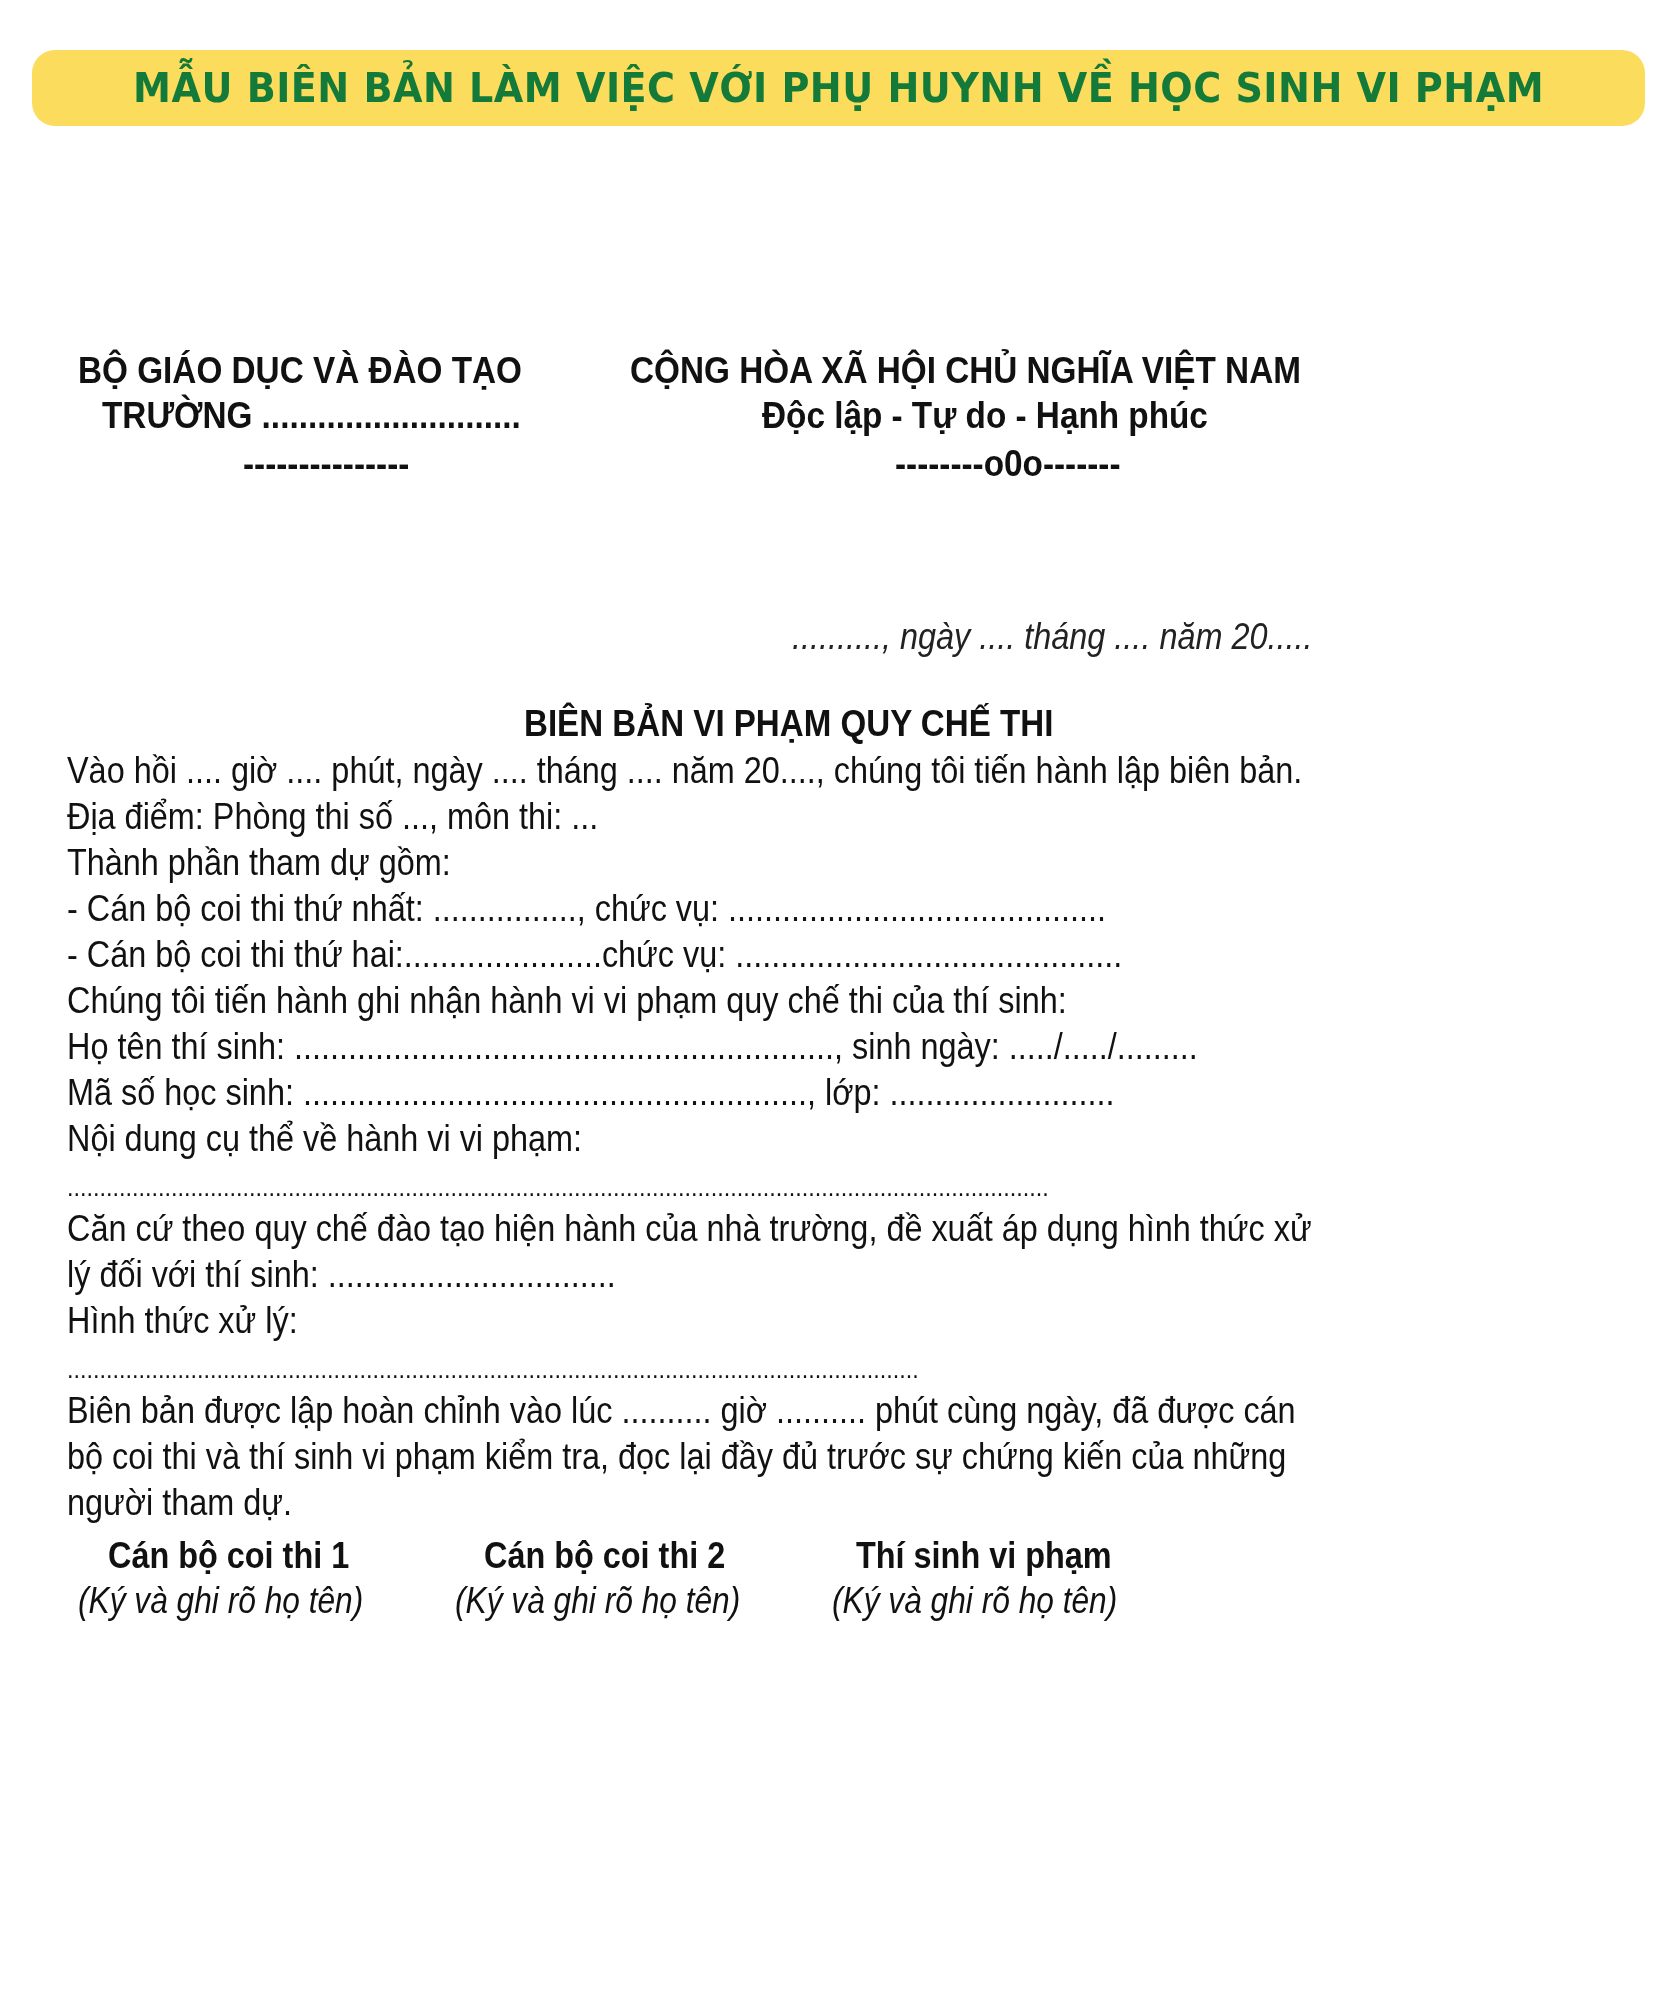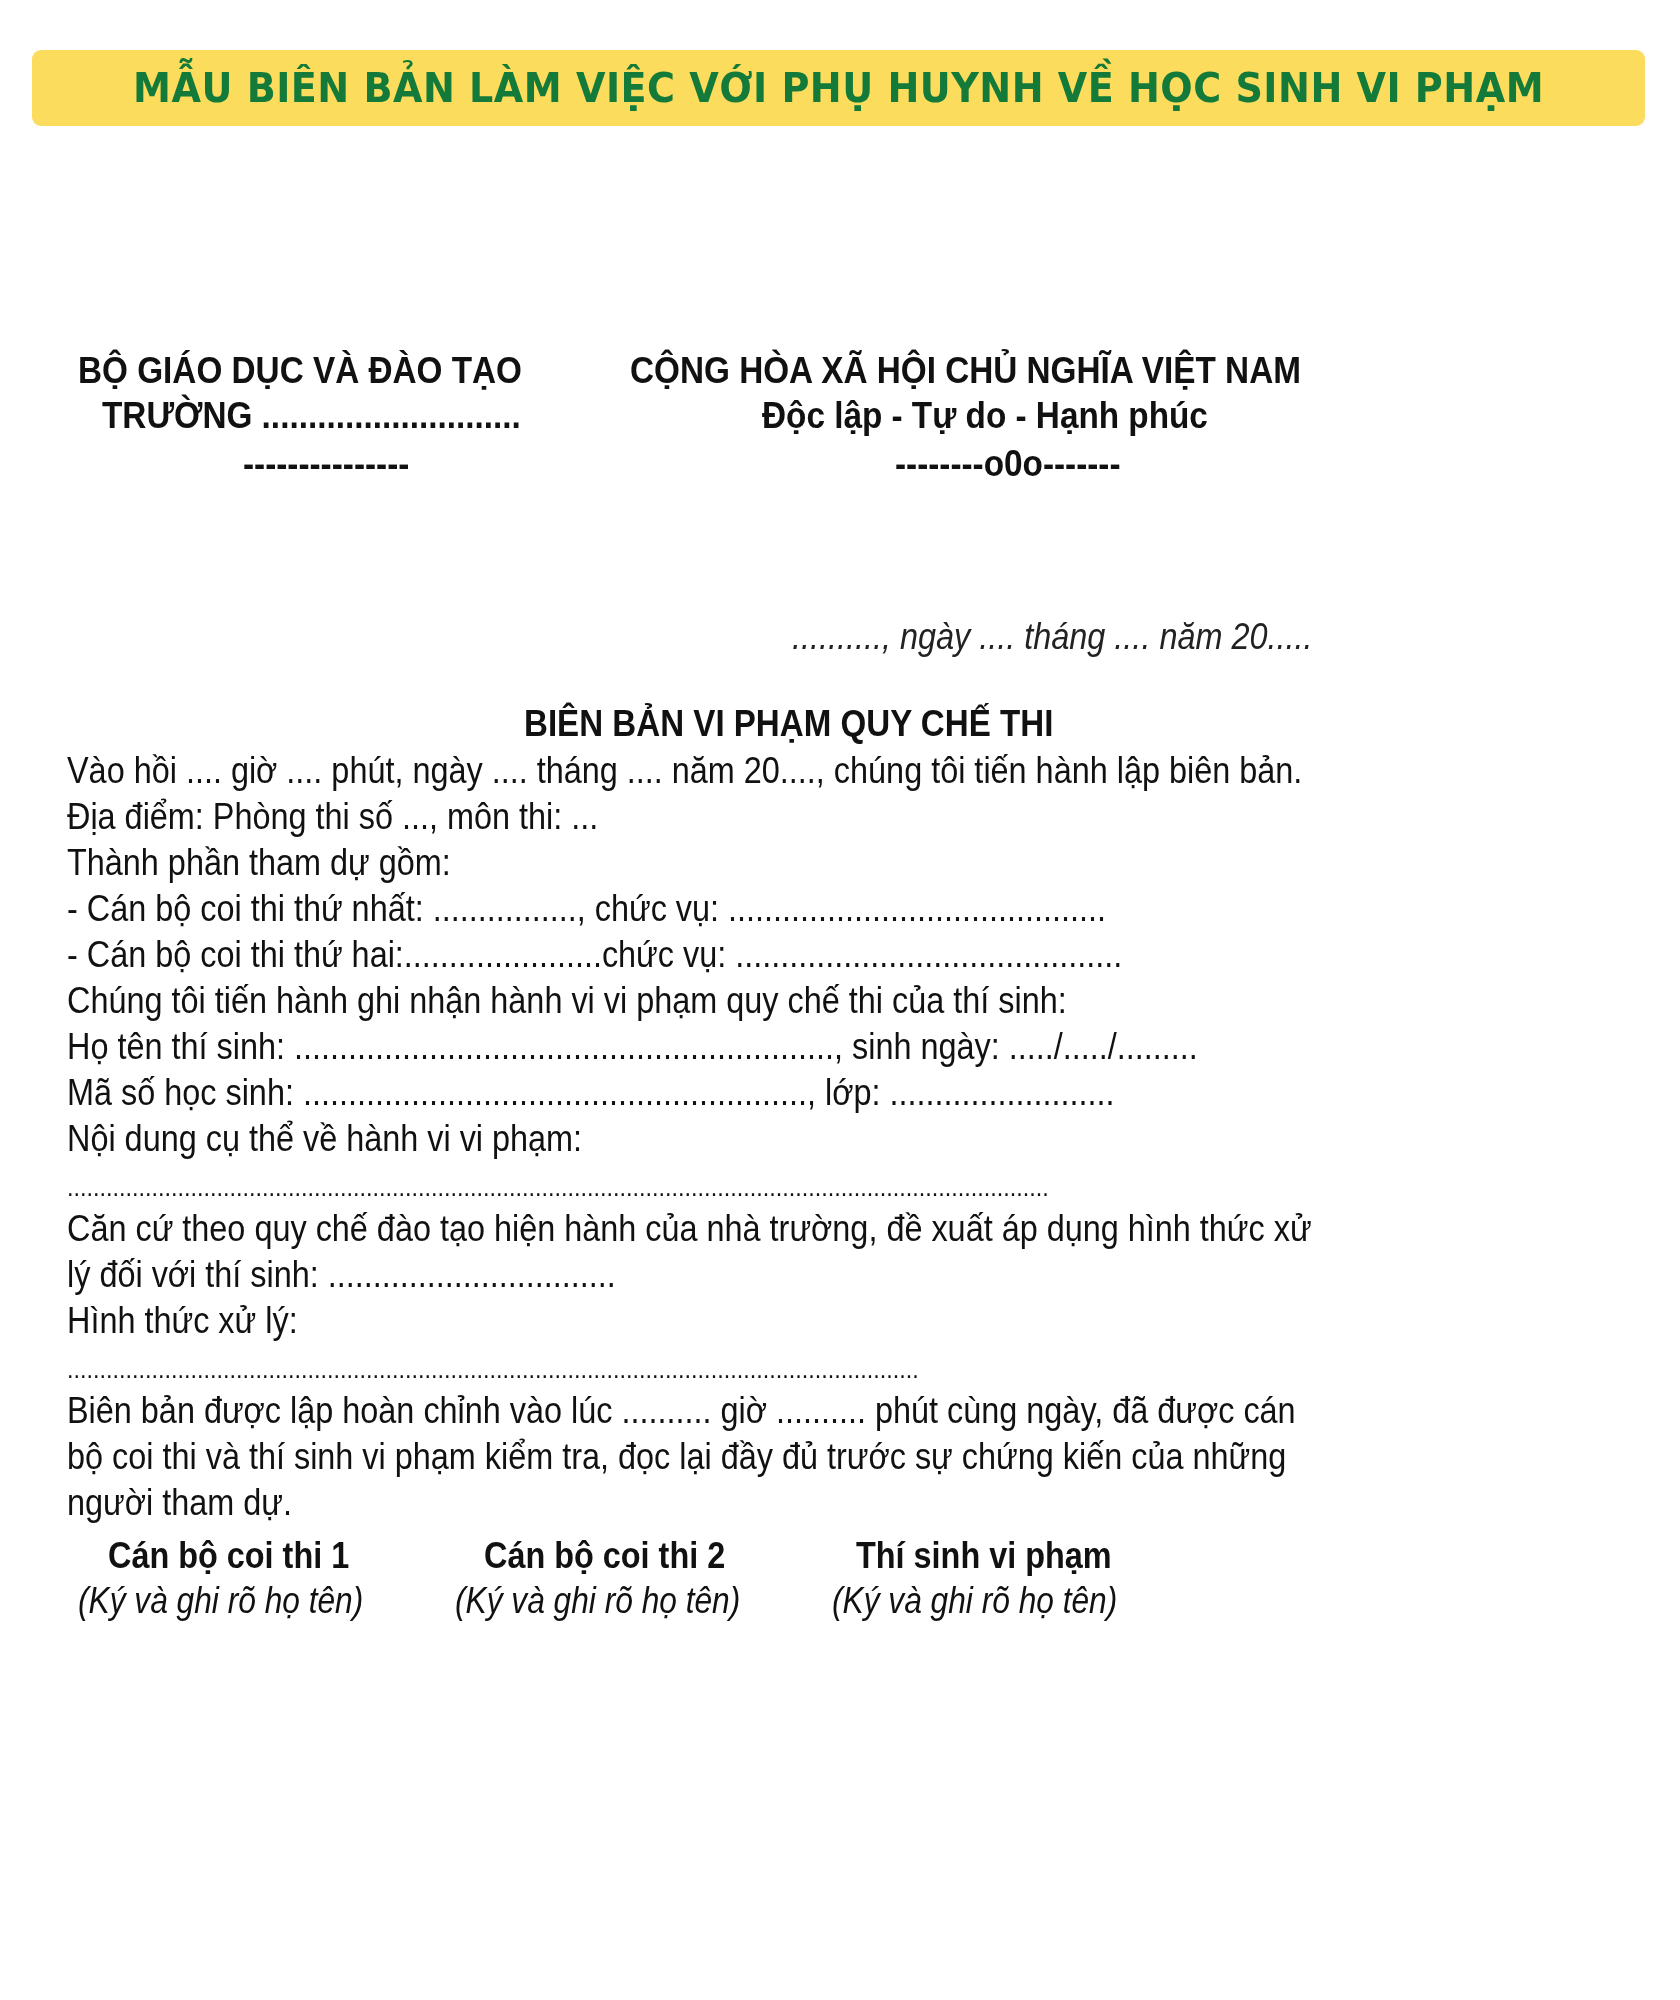--- a/index.html
+++ b/index.html
@@ -1,19 +1,19 @@
 <!DOCTYPE html>
 <html><head>
 <meta charset="utf-8">
 <style>
   html, body { margin:0; padding:0; }
   body { width:1680px; height:2000px; background:#ffffff; position:relative; overflow:hidden;
          font-family:"Liberation Sans", sans-serif; color:#111; }
   .banner { position:absolute; left:32px; top:50px; width:1613px; height:76px; background:#fcdc5c;
-            border-radius:9px; display:flex; align-items:center; justify-content:center; }
+            border-radius:23px; display:flex; align-items:center; justify-content:center; }
   .banner-text { font-family:"DejaVu Sans", sans-serif; font-weight:bold; font-size:41px; color:#137a3a;
                  letter-spacing:0.5px; transform:scaleX(0.93); white-space:nowrap; }
   .abs { position:absolute; white-space:nowrap; }
   .hdr { font-weight:bold; font-size:37px; transform:scaleX(0.9); transform-origin:left center; }
   .date { font-style:italic; font-size:36px; color:#222; transform:scaleX(0.9); transform-origin:left center; }
   .doc-title { font-weight:bold; font-size:36px; transform:scaleX(0.92); transform-origin:left center; }
   .body-line { font-size:36px; color:#111; transform:scaleX(0.9); transform-origin:left center; }
   .sig-title { font-weight:bold; font-size:36px; transform:scaleX(0.9); transform-origin:left center; }
   .sig-sub { font-style:italic; font-size:36px; transform:scaleX(0.88); transform-origin:left center; }
 </style>

